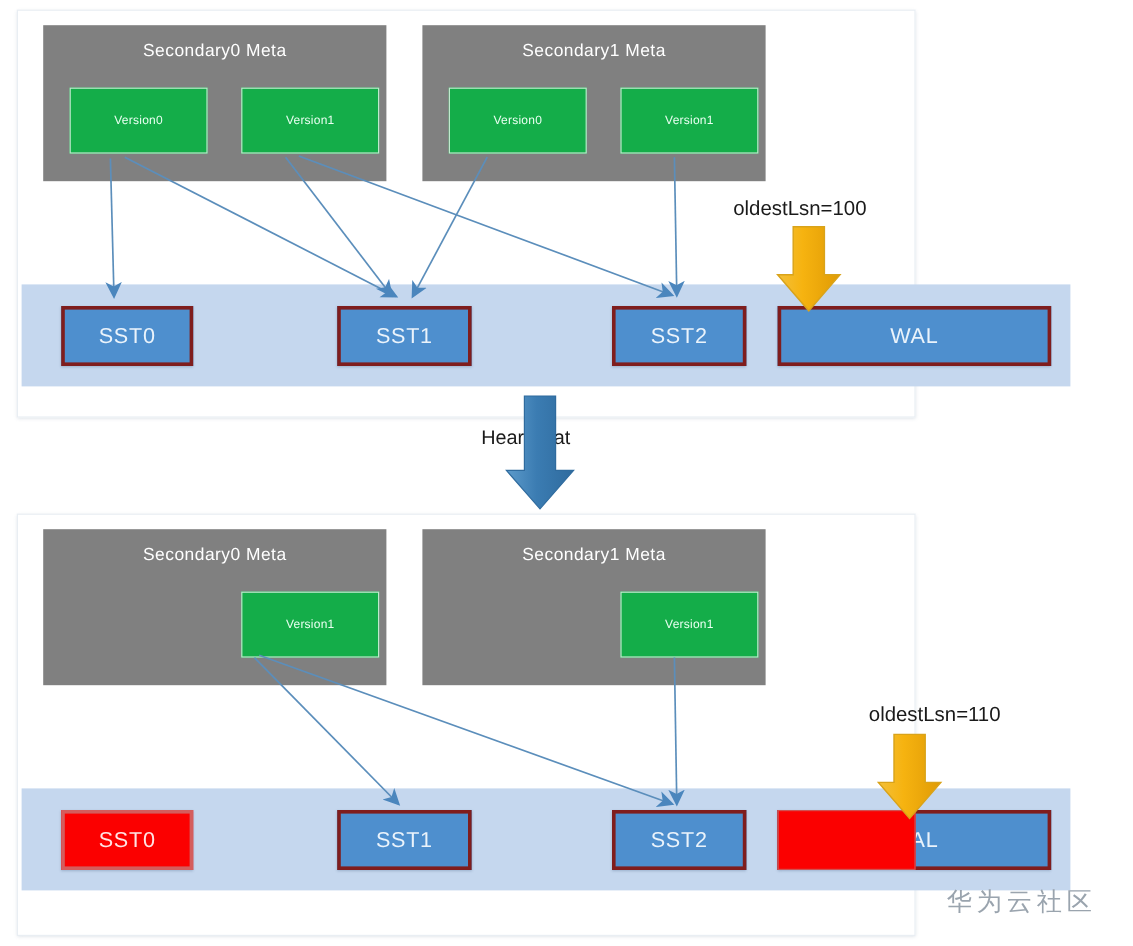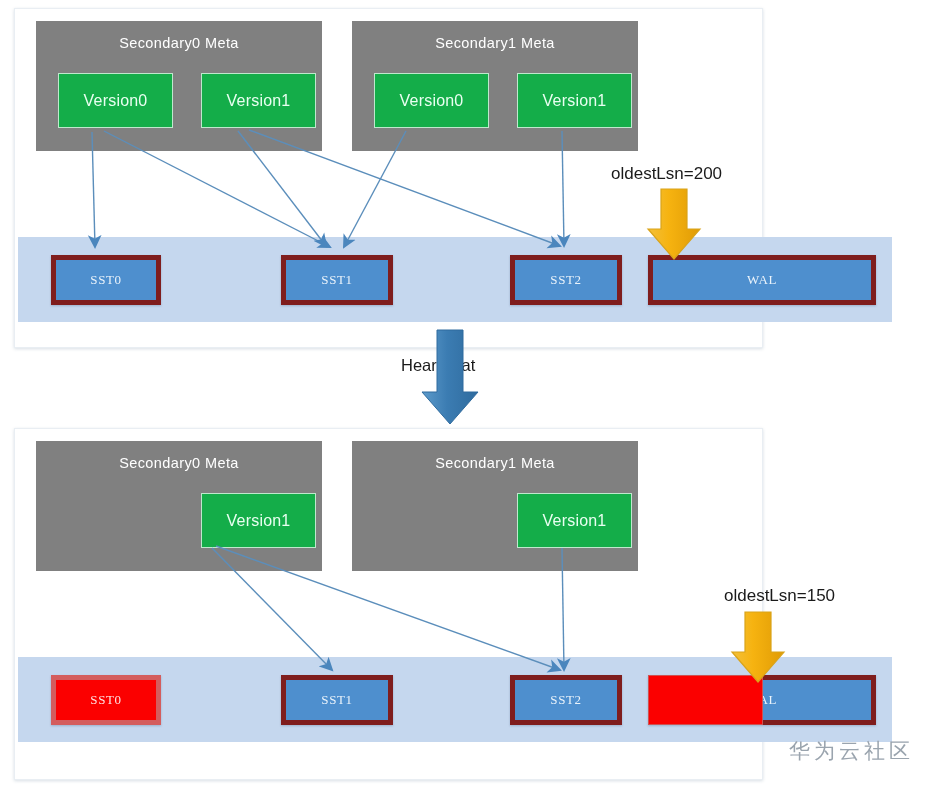--- a/index.html
+++ b/index.html
@@ -21,33 +21,32 @@
   .meta-box{
     position:absolute;background:#808080;box-sizing:border-box;
   }
   .meta-title{
     position:absolute;left:0;right:0;top:14px;text-align:center;
     color:#ffffff;font-size:14.5px;letter-spacing:.4px;
   }
   .version-box{
     position:absolute;background:#14ad49;border:1px solid #bfe8cd;
     box-sizing:border-box;display:flex;align-items:center;justify-content:center;
-    color:#e9fff1;font-size:16px;letter-spacing:.2px;
+    color:#e9fff1;font-size:10px;letter-spacing:.2px;
   }
 
   .storage-band{
     position:absolute;background:#c5d7ee;
     box-sizing:border-box;
   }
   .sst{
-    position:absolute;background:#4e8fce;border:5px solid #7f1d1d;
+    position:absolute;background:#4e8fce;border:3px solid #7f1d1d;
     box-sizing:border-box;display:flex;align-items:center;justify-content:center;
-    color:#eaf3fb;font-size:13px;letter-spacing:.6px;
+    color:#eaf3fb;font-size:18px;letter-spacing:.6px;
     box-shadow:0 1px 2px rgba(60,90,130,.30);
-    font-family:Liberation Serif, serif;
   }
   .sst.red{background:#fb0000;border-color:#d45d5d;color:#ffe3e3;}
   .wal-red{
     position:absolute;background:#fb0000;border:1px solid #cf5151;
     box-sizing:border-box;
   }
 
   .lsn-label{
     position:absolute;font-size:17px;color:#1a1a1a;white-space:nowrap;
   }
@@ -70,21 +69,21 @@
     <div class="version-box" style="left:22px;top:52px;width:115px;height:55px;">Version0</div>
     <div class="version-box" style="left:165px;top:52px;width:115px;height:55px;">Version1</div>
   </div>
 
   <div class="meta-box" style="left:337px;top:12px;width:286px;height:130px;">
     <div class="meta-title">Secondary1 Meta</div>
     <div class="version-box" style="left:22px;top:52px;width:115px;height:55px;">Version0</div>
     <div class="version-box" style="left:165px;top:52px;width:115px;height:55px;">Version1</div>
   </div>
 
-  <div class="lsn-label" style="left:596px;top:155px;">oldestLsn=200</div>
+  <div class="lsn-label" style="left:596px;top:155px;">oldestLsn=100</div>
 
   <div class="storage-band" style="left:3px;top:228px;width:874px;height:85px;">
     <div class="sst" style="left:33px;top:18px;width:110px;height:50px;">SST0</div>
     <div class="sst" style="left:263px;top:18px;width:112px;height:50px;">SST1</div>
     <div class="sst" style="left:492px;top:18px;width:112px;height:50px;">SST2</div>
     <div class="sst" style="left:630px;top:18px;width:228px;height:50px;">WAL</div>
   </div>
 </div>
 
 <div class="panel" id="panel-bottom">
@@ -92,21 +91,21 @@
   <div class="meta-box" style="left:21px;top:12px;width:286px;height:130px;">
     <div class="meta-title">Secondary0 Meta</div>
     <div class="version-box" style="left:165px;top:52px;width:115px;height:55px;">Version1</div>
   </div>
 
   <div class="meta-box" style="left:337px;top:12px;width:286px;height:130px;">
     <div class="meta-title">Secondary1 Meta</div>
     <div class="version-box" style="left:165px;top:52px;width:115px;height:55px;">Version1</div>
   </div>
 
-  <div class="lsn-label" style="left:709px;top:157px;">oldestLsn=150</div>
+  <div class="lsn-label" style="left:709px;top:157px;">oldestLsn=110</div>
 
   <div class="storage-band" style="left:3px;top:228px;width:874px;height:85px;">
     <div class="sst red" style="left:33px;top:18px;width:110px;height:50px;">SST0</div>
     <div class="sst" style="left:263px;top:18px;width:112px;height:50px;">SST1</div>
     <div class="sst" style="left:492px;top:18px;width:112px;height:50px;">SST2</div>
     <div class="sst" style="left:630px;top:18px;width:228px;height:50px;">WAL</div>
     <div class="wal-red" style="left:630px;top:18px;width:115px;height:50px;"></div>
   </div>
 </div>
 

